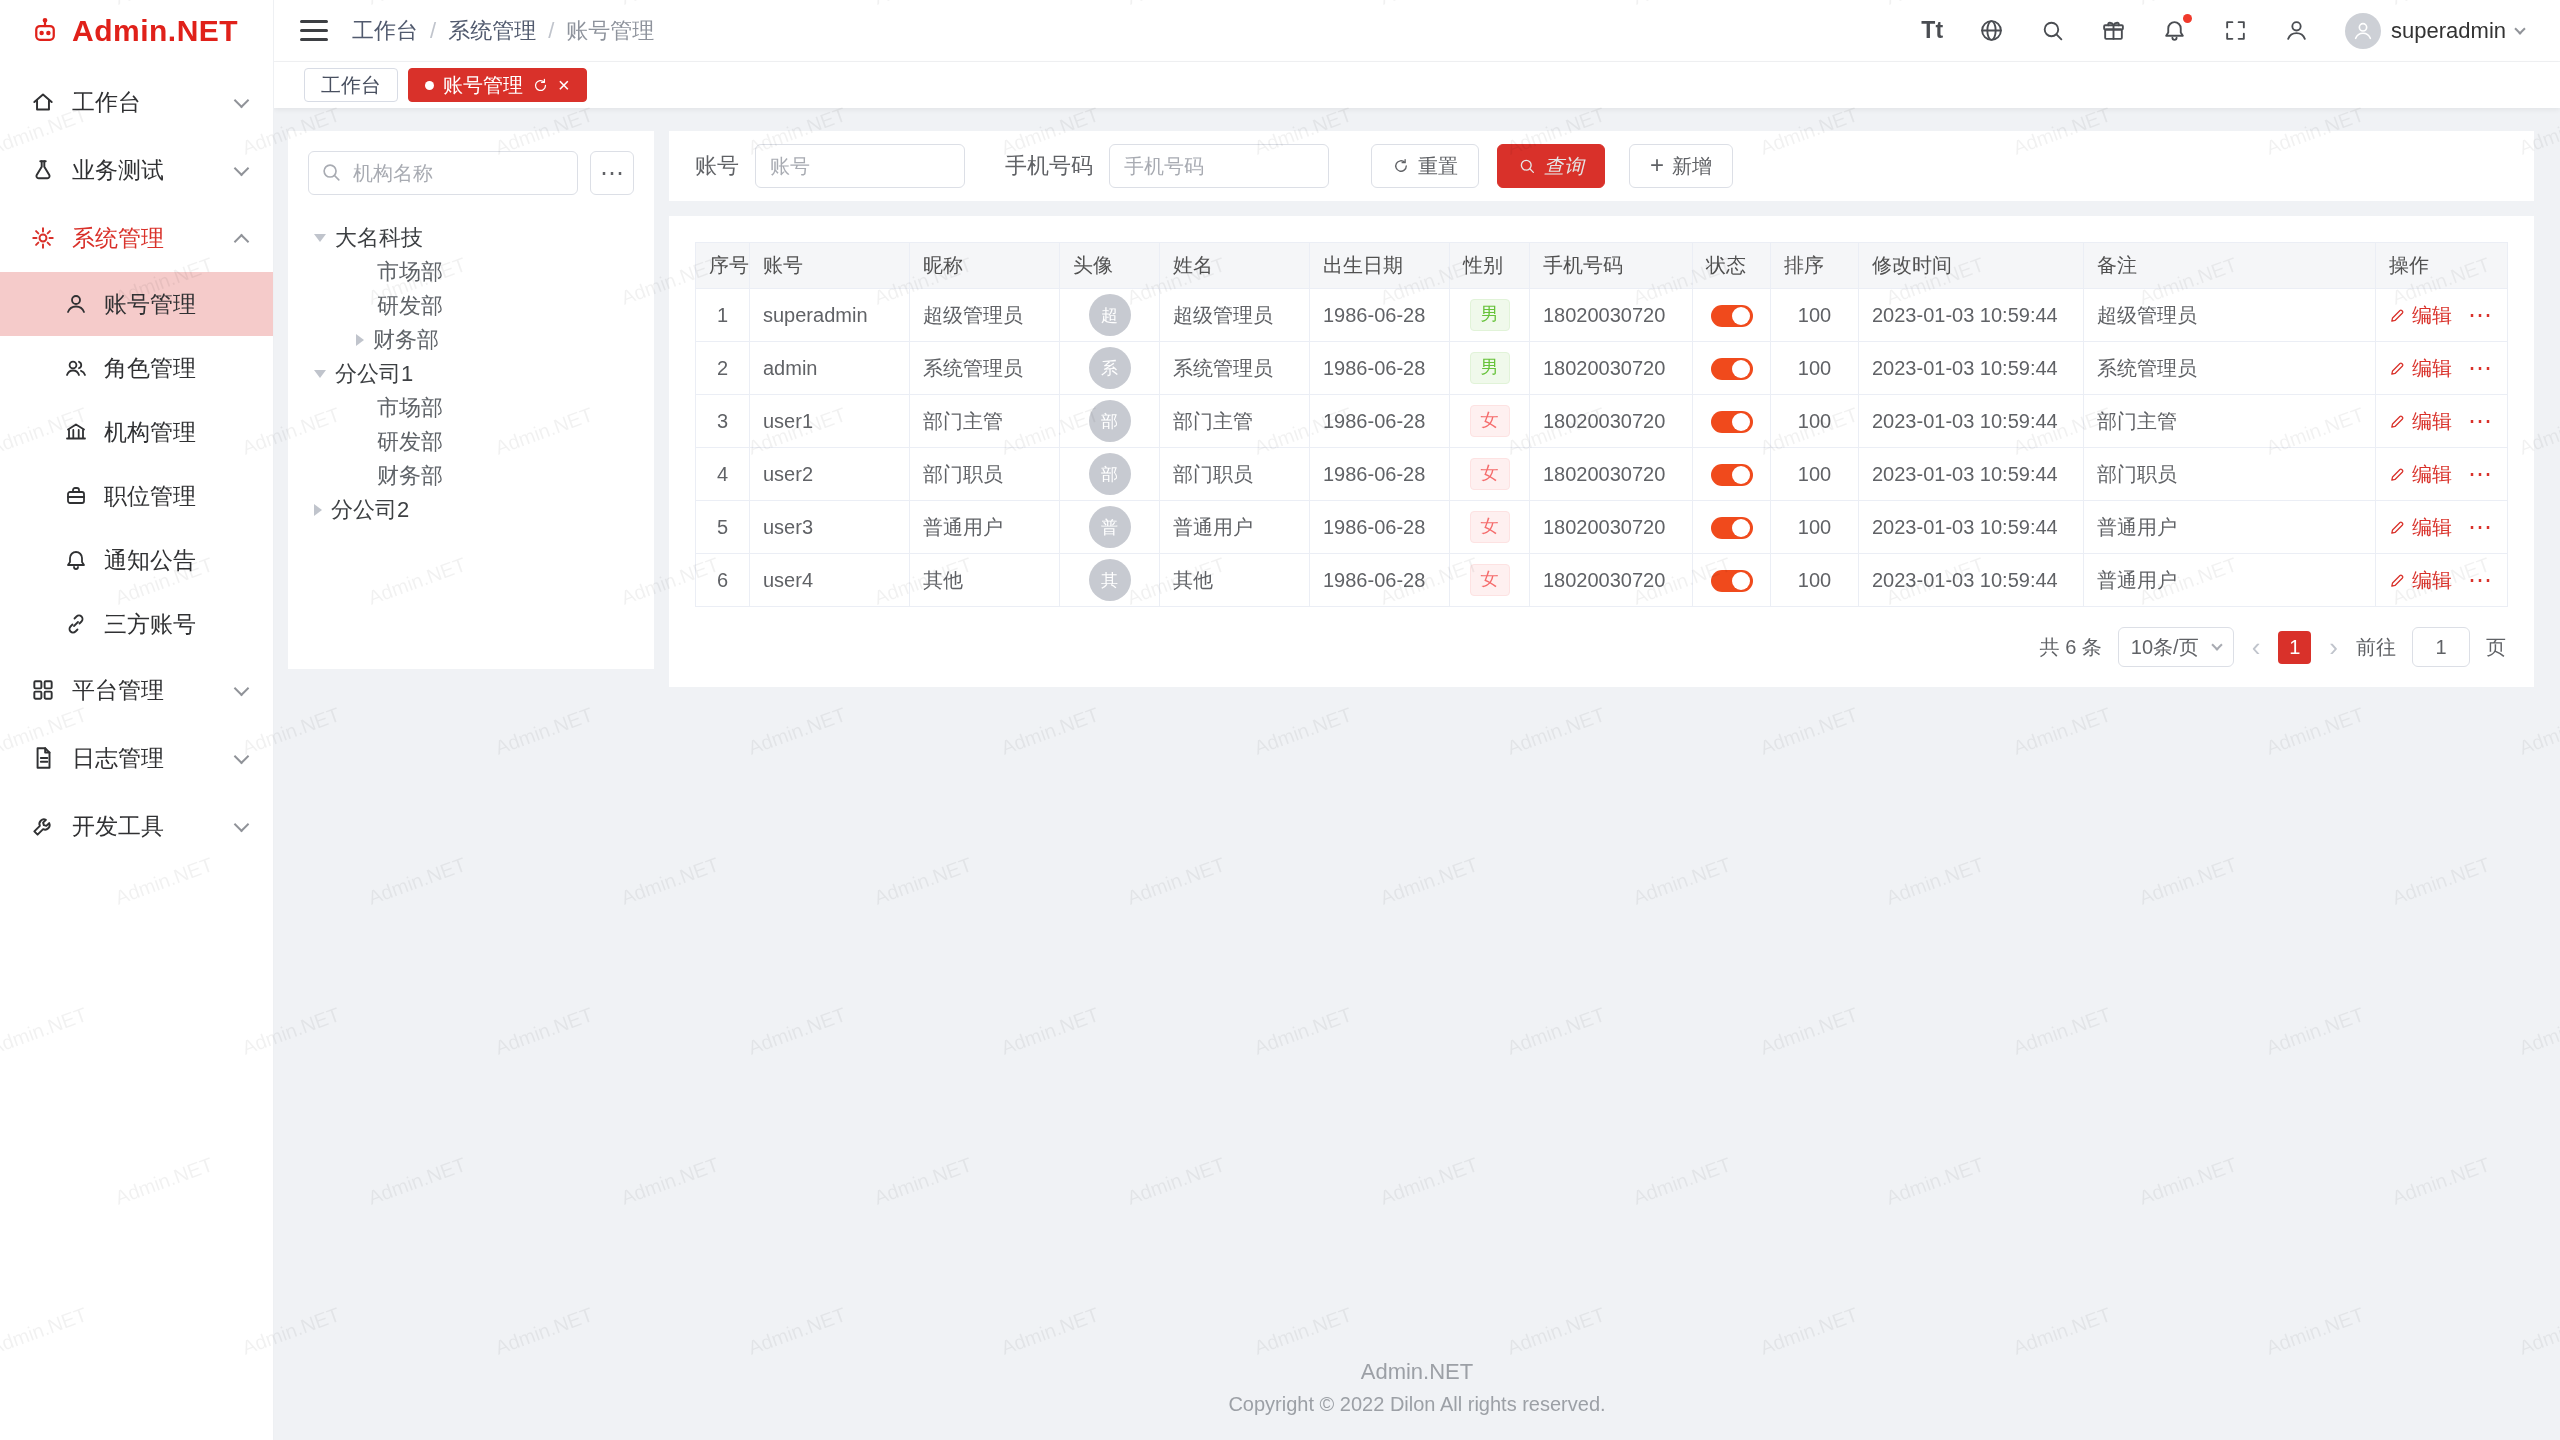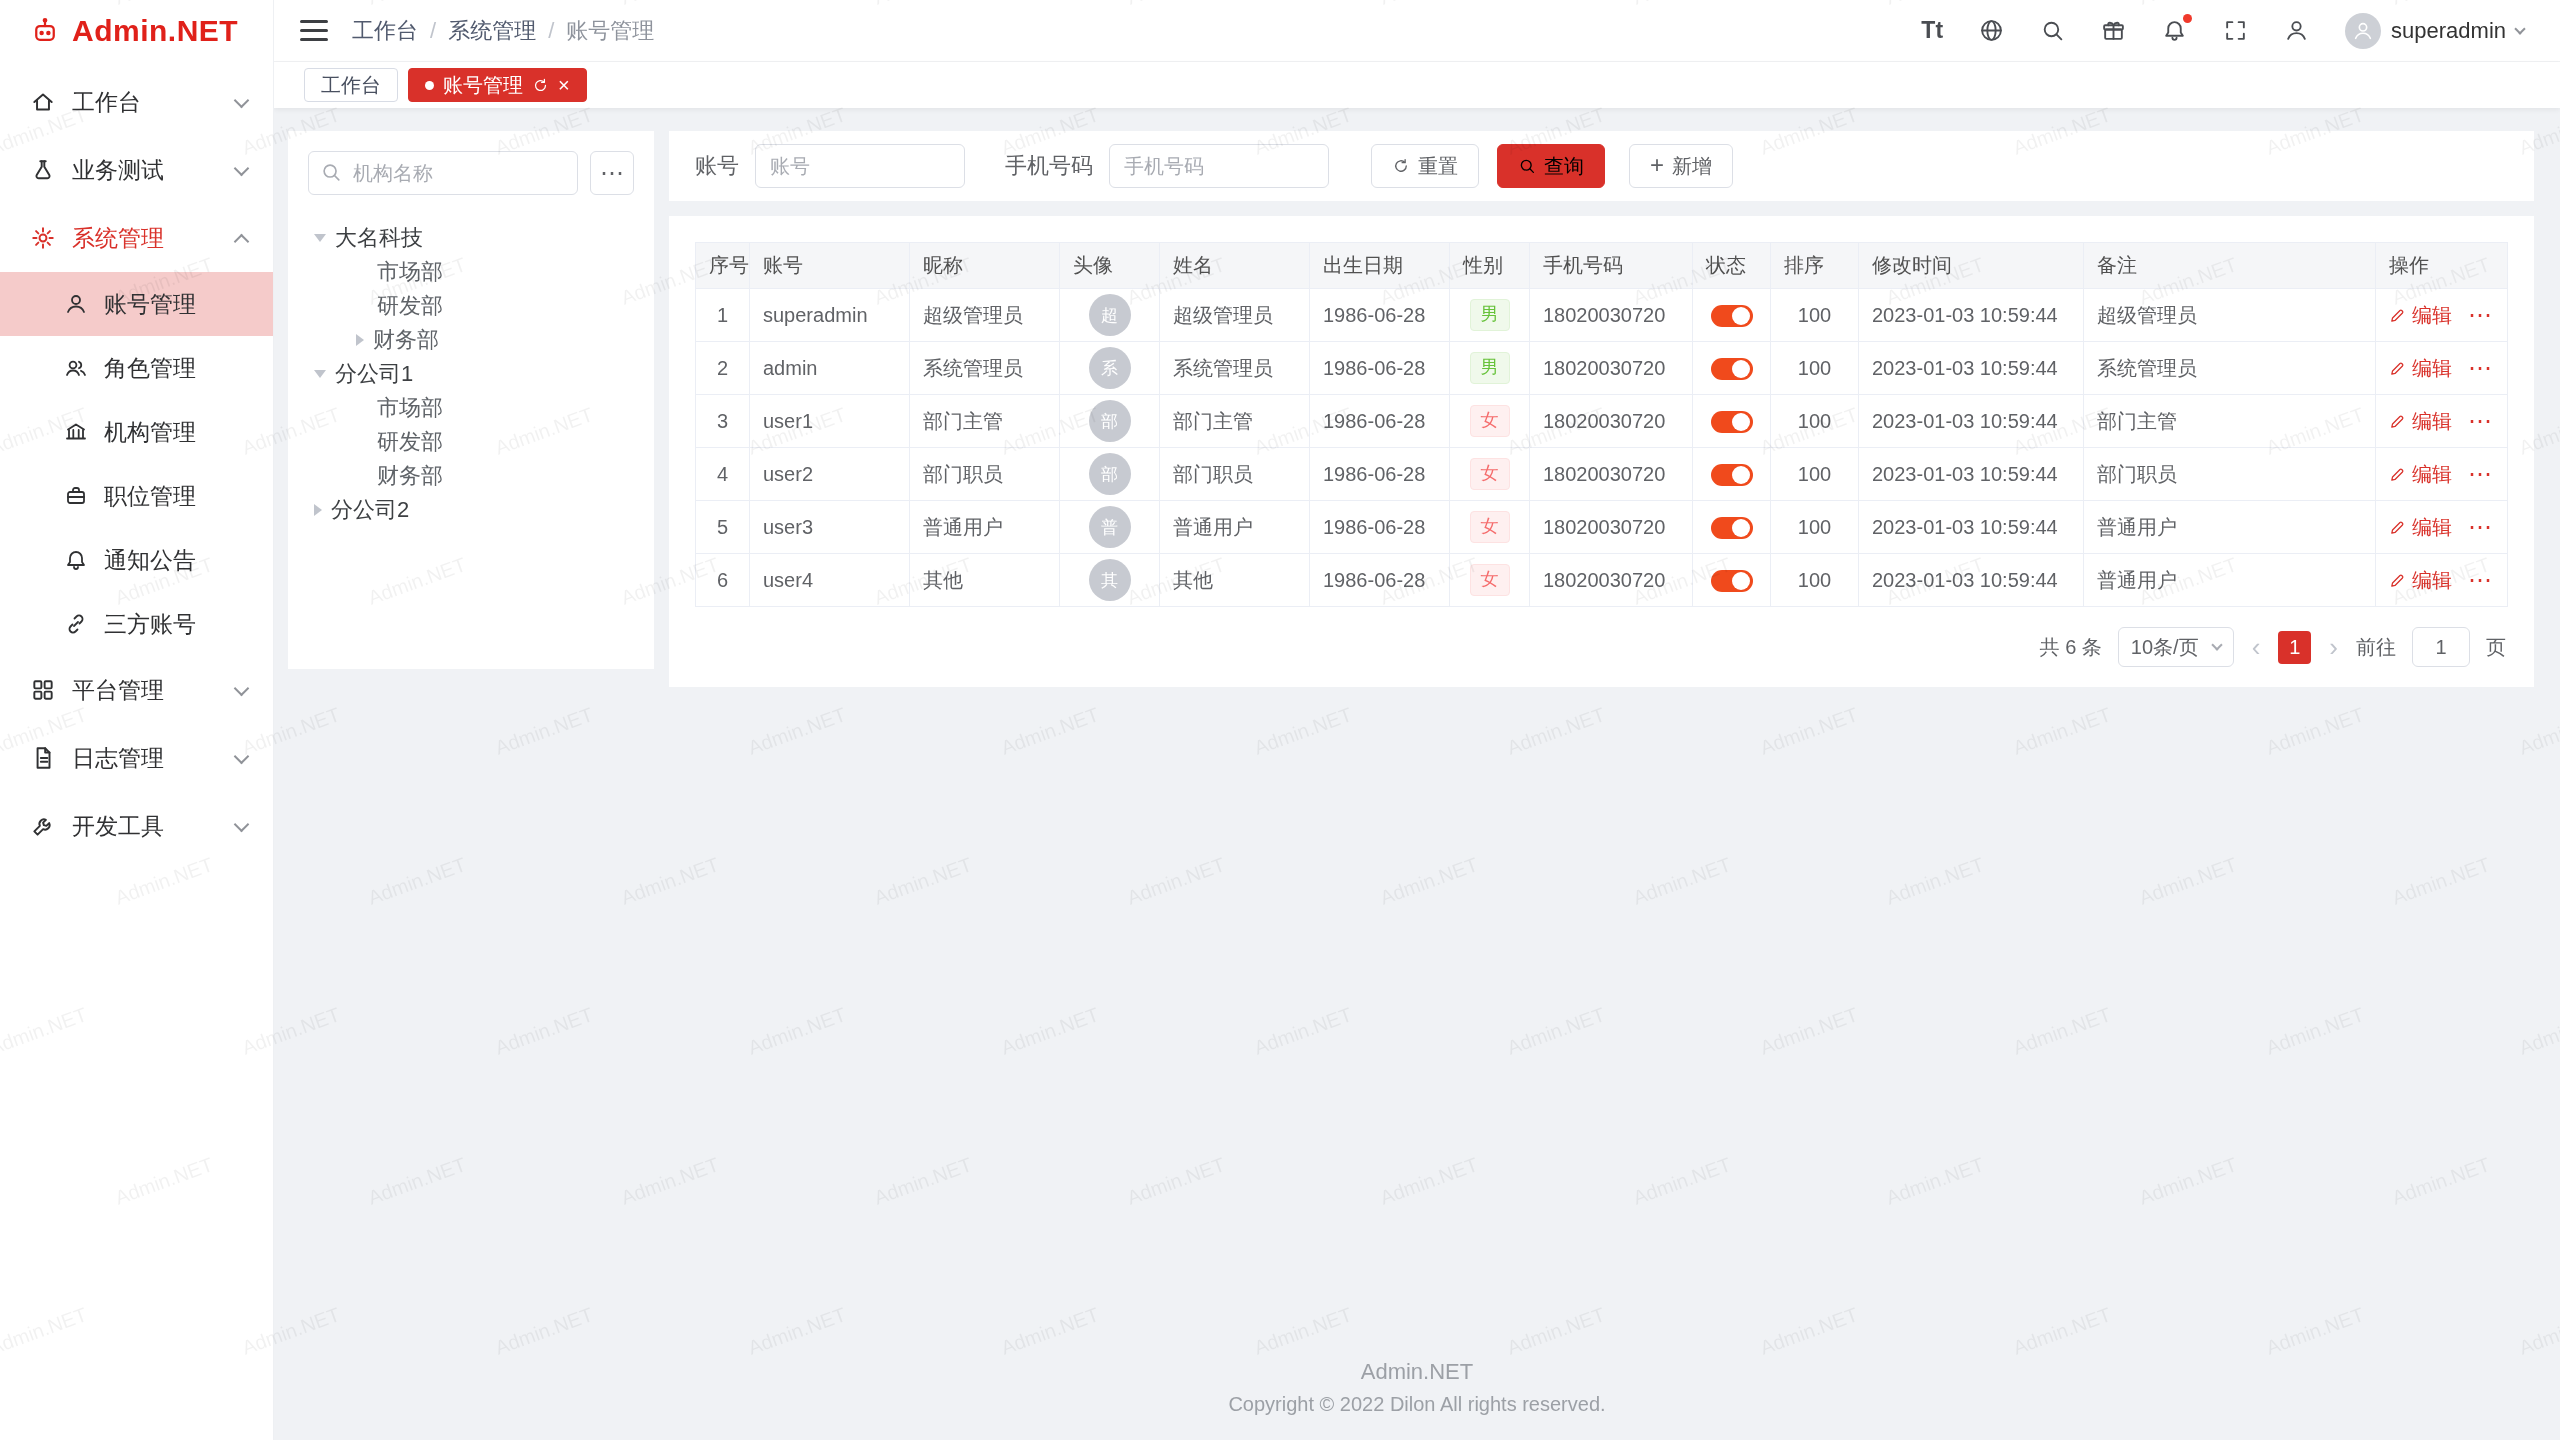--- a/index.html
+++ b/index.html
@@ -74,21 +74,21 @@
 
   .query-card { height: 70px; display: flex; align-items: center; padding: 0 26px; }
   .q-label { font-size: 22px; color: #606266; margin-right: 16px; }
   .q-label.second { margin-left: 40px; }
   .q-input { height: 44px; border: 1px solid #dcdfe6; border-radius: 6px; padding: 0 14px; font-size: 20px; color: #606266; outline: none; }
   .q-input.account { width: 210px; }
   .q-input.phone { width: 220px; }
   .q-input::placeholder { color: #a8abb2; }
   .btn { height: 44px; display: inline-flex; align-items: center; gap: 8px; padding: 0 20px; border-radius: 6px; font-size: 20px; cursor: pointer; border: 1px solid #dcdfe6; background: #fff; color: #606266; }
   .btn.reset { margin-left: 42px; text-align: right; }
-  .btn.primary { background: #d9312a; border-color: #d9312a; color: #000000; margin-left: 18px; }
+  .btn.primary { background: #d9312a; border-color: #d9312a; color: #e5e5e5; margin-left: 18px; font-style: italic; }
   .btn.add { margin-left: 24px; }
   .btn .plus { font-size: 24px; line-height: 1; margin-top: -2px; }
 
   .table-card { padding: 26px 26px 14px; }
   table.data-table { width: 100%; border-collapse: collapse; table-layout: fixed; font-size: 20px; color: #606266; }
   .data-table th, .data-table td { border: 1px solid #ebeef5; padding: 0 13px; white-space: nowrap; overflow: hidden; }
   .data-table th { height: 46px; background: #f5f6f8; color: #515151; font-weight: 500; text-align: left; }
   .data-table td { height: 53px; }
   .data-table td.c { text-align: center; }
   .avatar-circle { width: 42px; height: 42px; border-radius: 50%; background: #c7cad1; color: #fff; display: inline-flex; align-items: center; justify-content: center; font-size: 17px; vertical-align: middle; }

